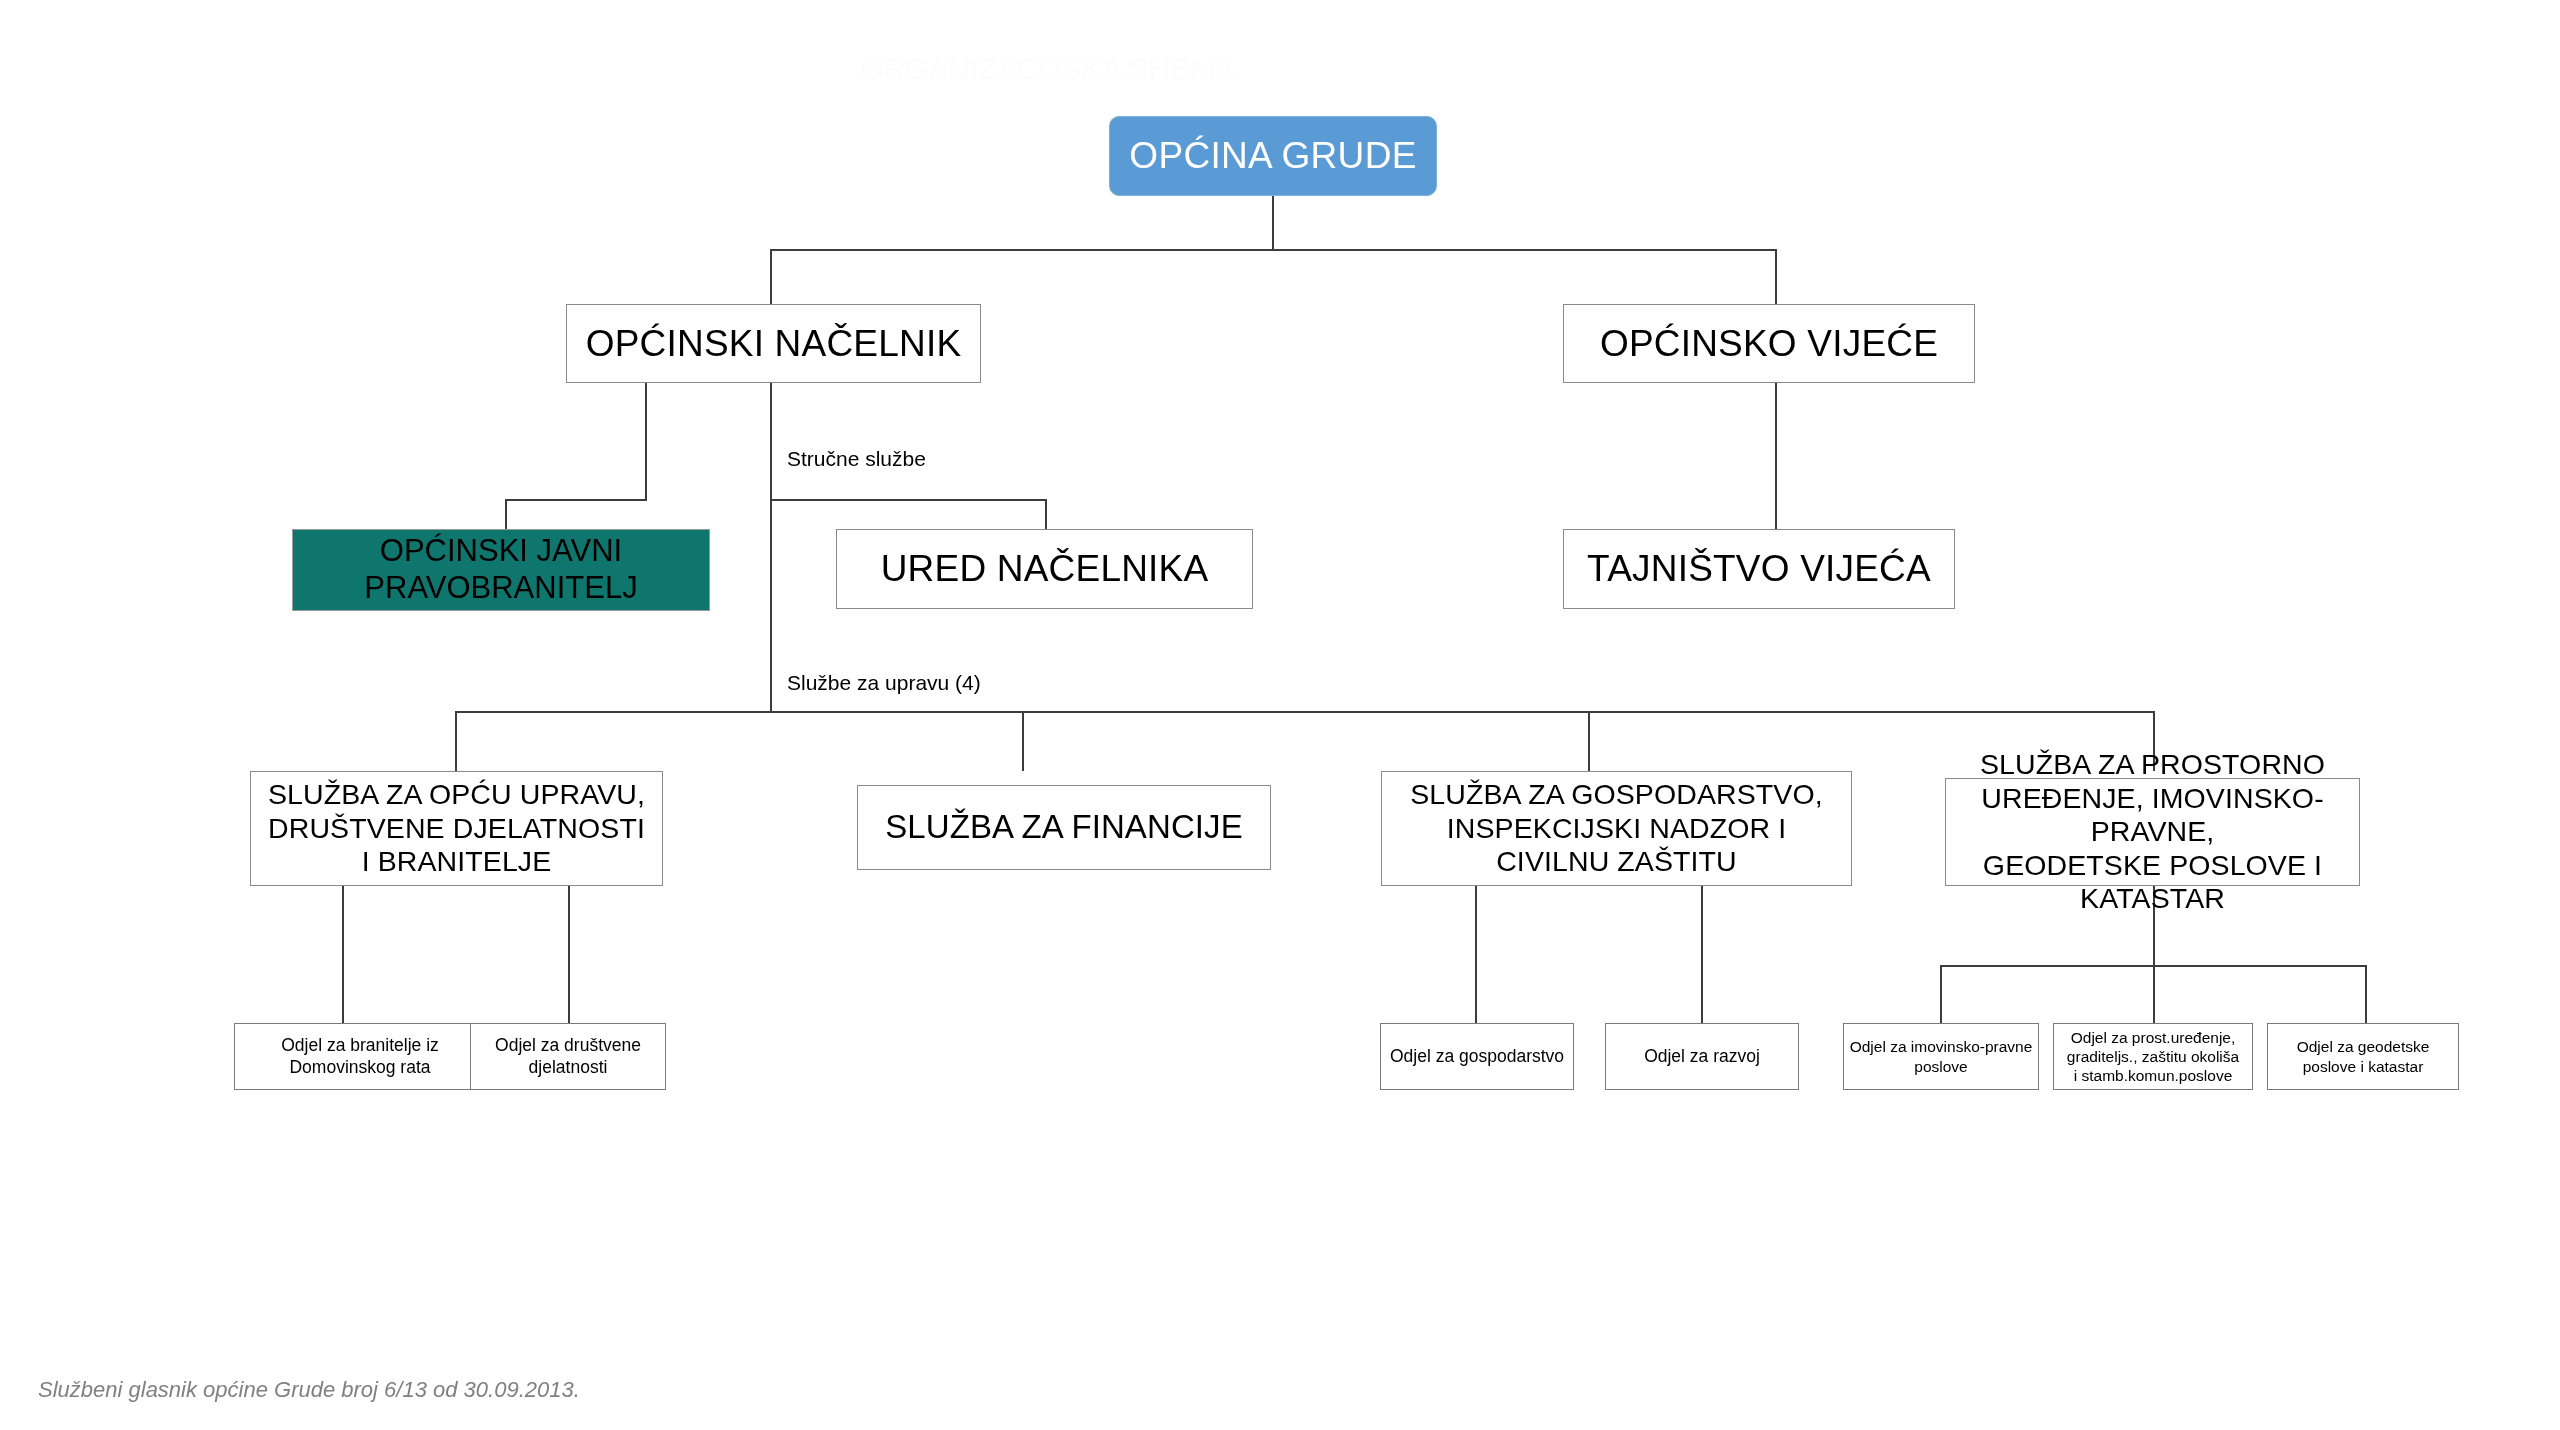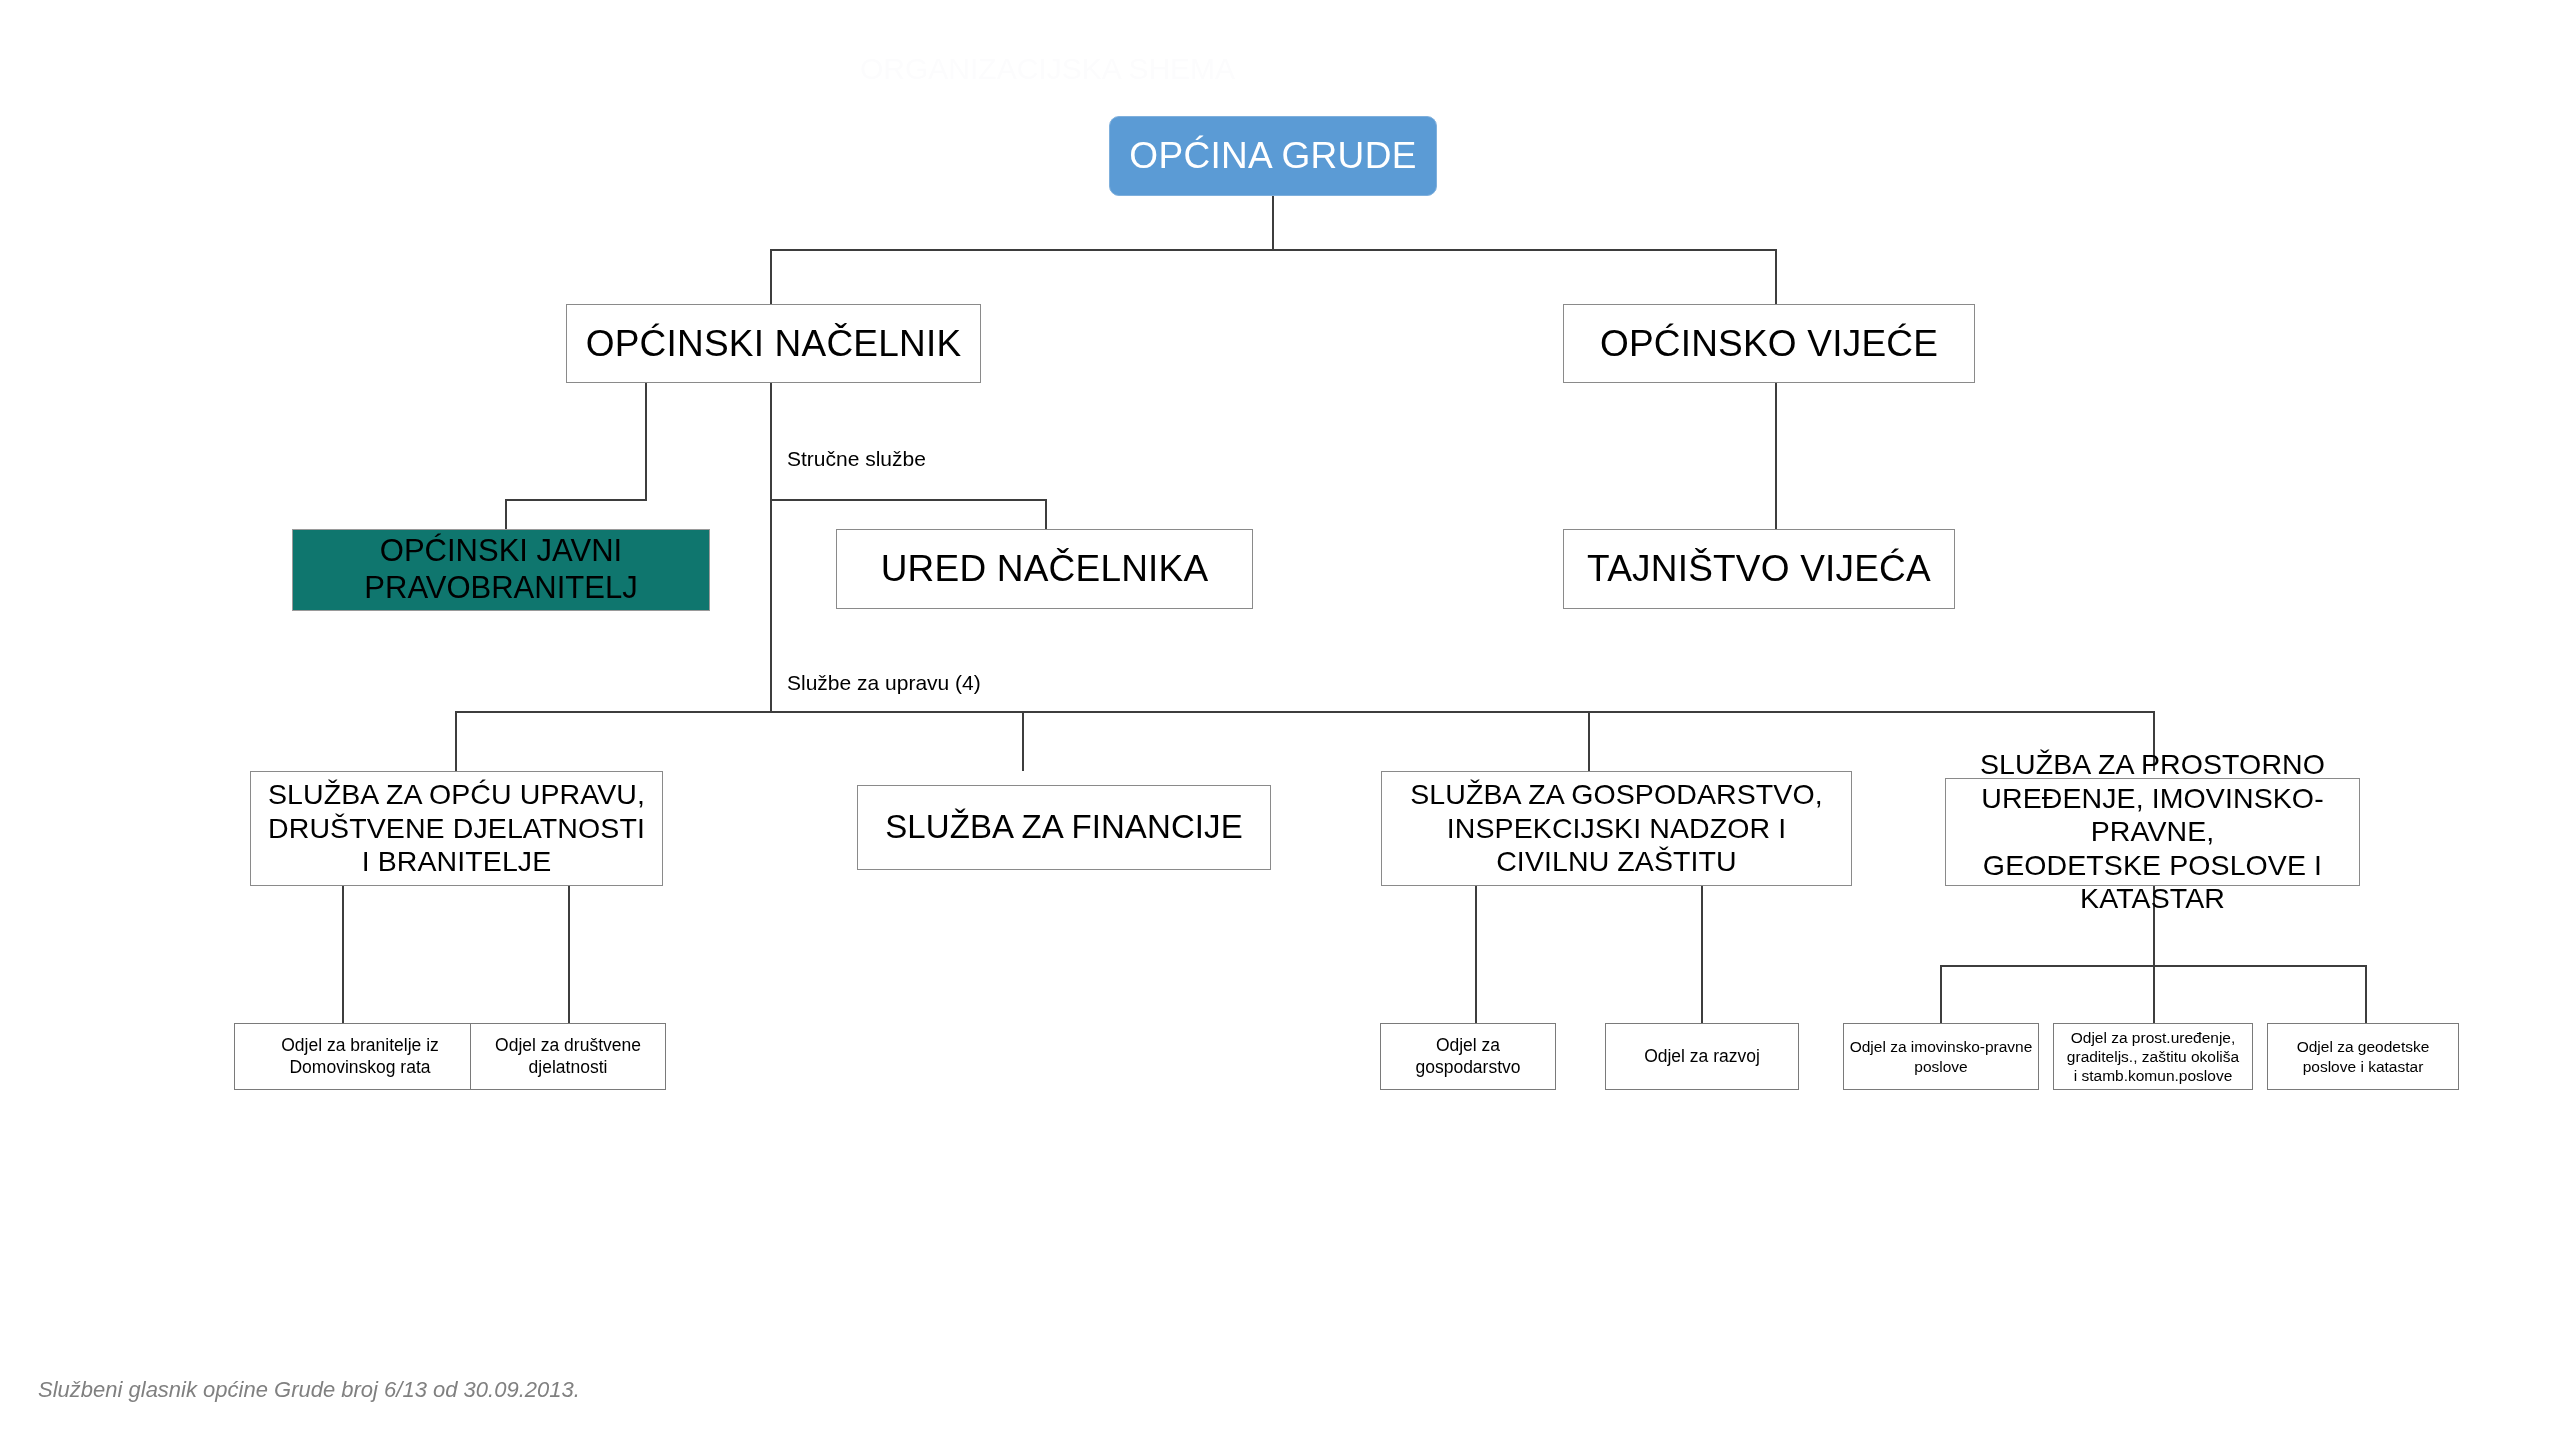--- a/index.html
+++ b/index.html
@@ -177,21 +177,21 @@
   <div class="node dept" style="left:1945px; top:778px; width:415px; height:108px;">SLUŽBA ZA PROSTORNO
 UREĐENJE, IMOVINSKO-PRAVNE,
 GEODETSKE POSLOVE I KATASTAR</div>
 
   <div class="node leaf" style="left:234px; top:1023px; width:252px; height:67px;">Odjel za branitelje iz
 Domovinskog rata</div>
 
   <div class="node leaf" style="left:470px; top:1023px; width:196px; height:67px;">Odjel za društvene
 djelatnosti</div>
 
-  <div class="node leaf" style="left:1380px; top:1023px; width:176px; height:67px;">Odjel za gospodarstvo</div>
+  <div class="node leaf" style="left:1380px; top:1023px; width:194px; height:67px;">Odjel za gospodarstvo</div>
 
   <div class="node leaf" style="left:1605px; top:1023px; width:194px; height:67px;">Odjel za razvoj</div>
 
   <div class="node leaf tiny" style="left:1843px; top:1023px; width:196px; height:67px;">Odjel za imovinsko-pravne
 poslove</div>
 
   <div class="node leaf tiny" style="left:2053px; top:1023px; width:200px; height:67px;">Odjel za prost.uređenje,
 graditeljs., zaštitu okoliša
 i stamb.komun.poslove</div>
 

